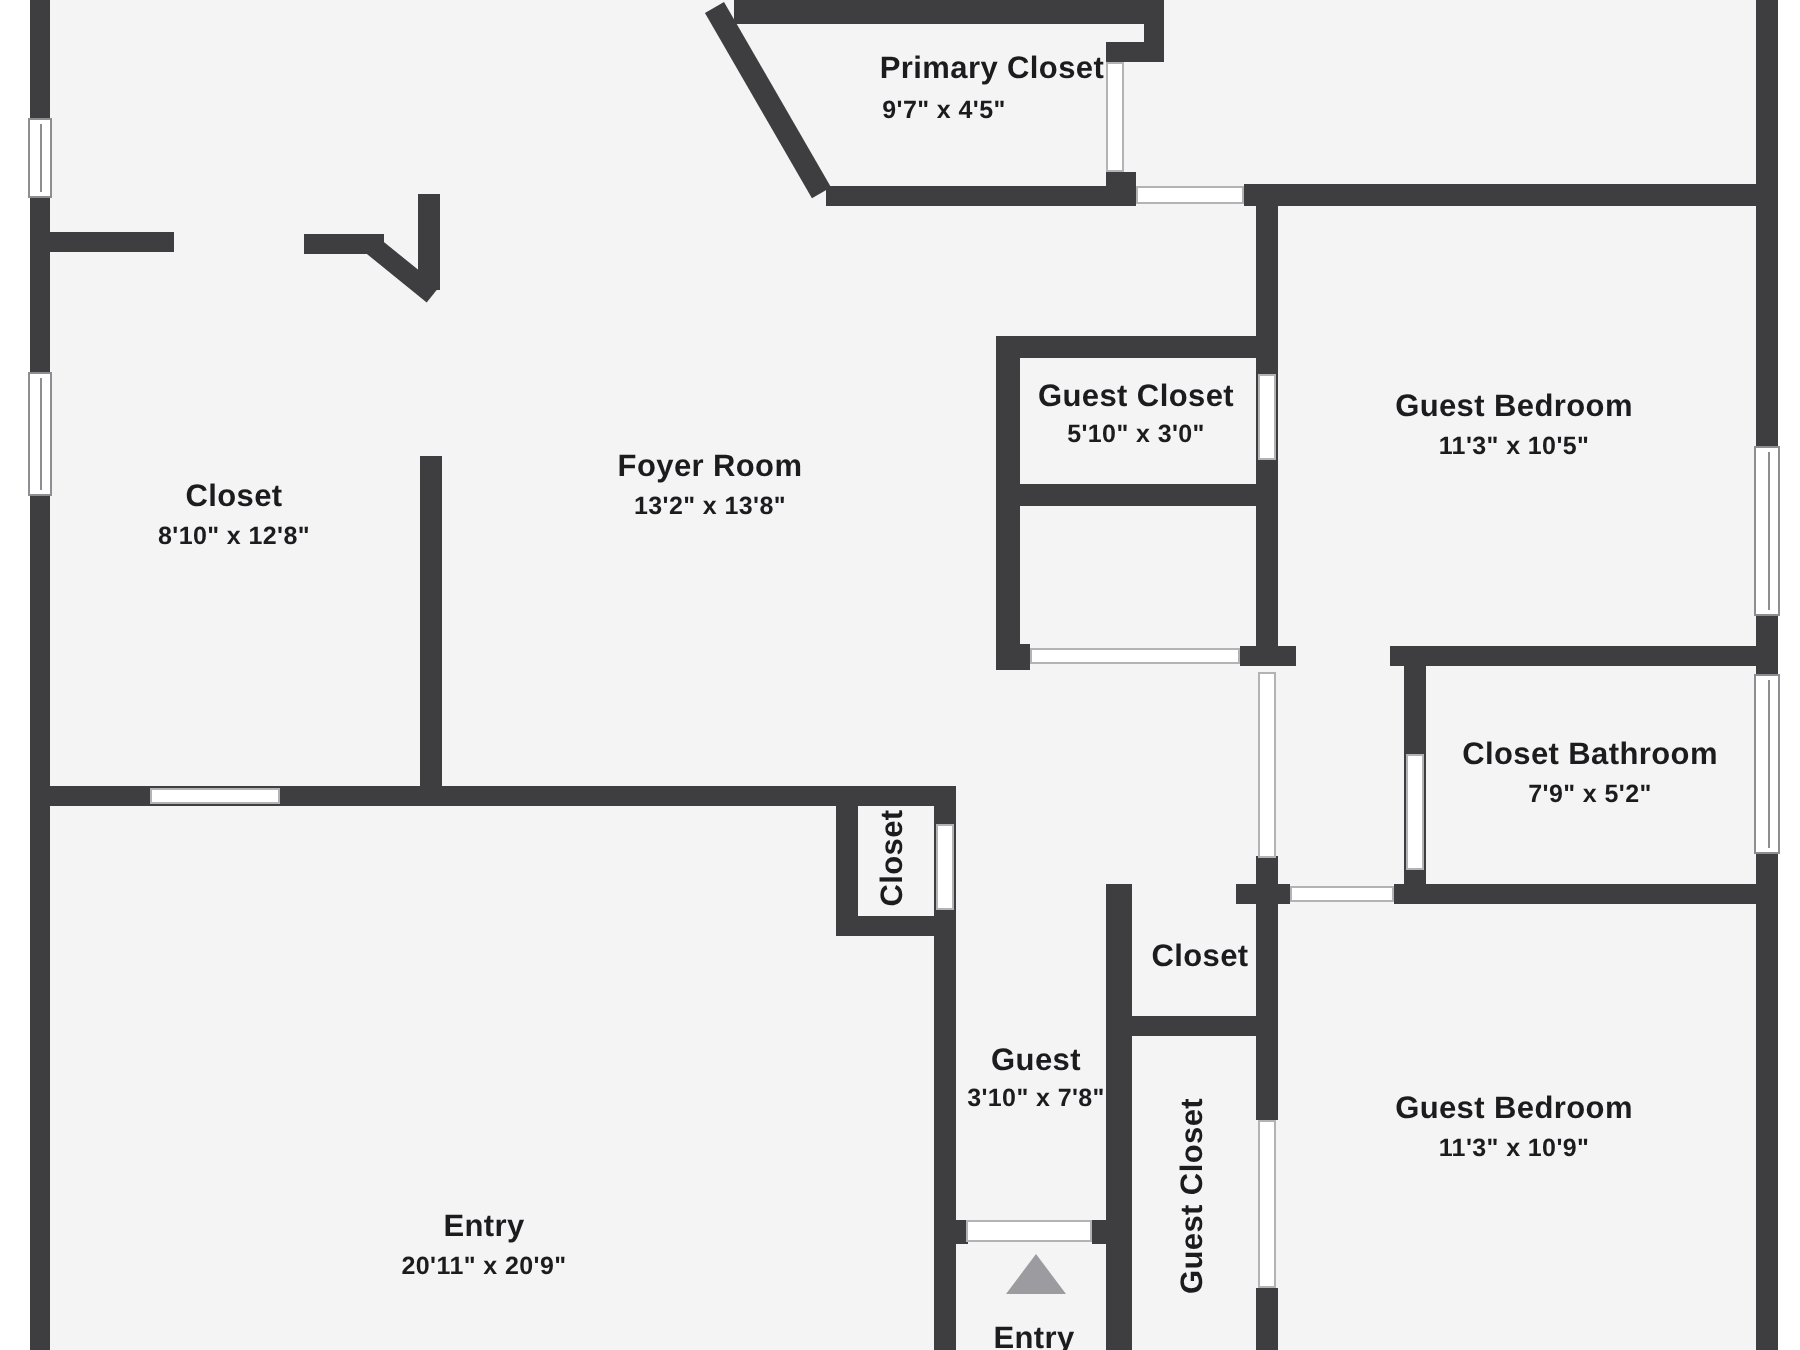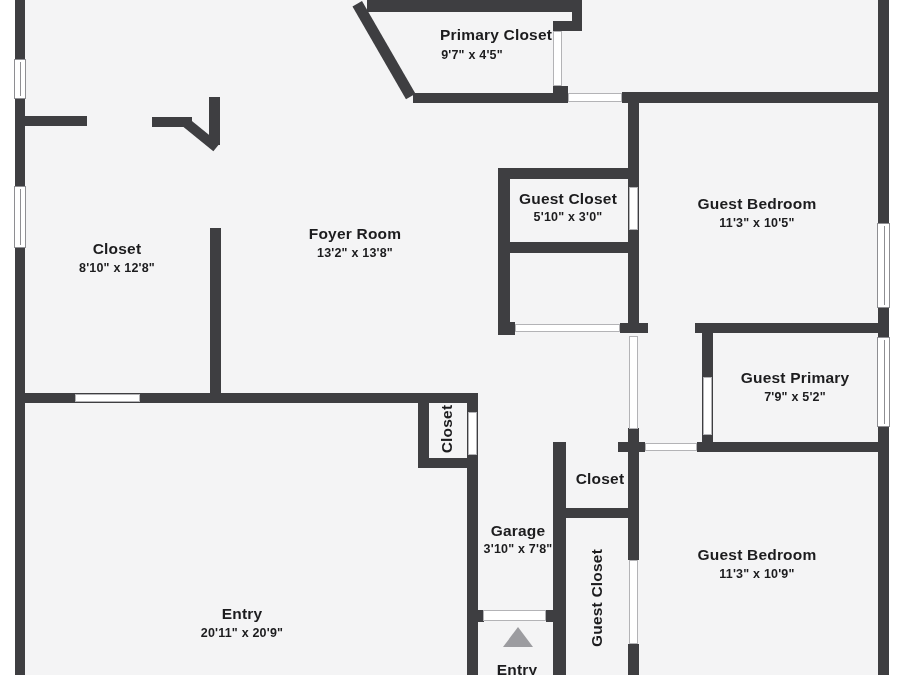--- a/index.html
+++ b/index.html
@@ -101,28 +101,28 @@
 
   <div class="lbl name" style="left:355px;top:234px;">Foyer Room</div>
   <div class="lbl dims" style="left:355px;top:253px;">13'2" x 13'8"</div>
 
   <div class="lbl name" style="left:568px;top:199px;">Guest Closet</div>
   <div class="lbl dims" style="left:568px;top:217px;">5'10" x 3'0"</div>
 
   <div class="lbl name" style="left:757px;top:204px;">Guest Bedroom</div>
   <div class="lbl dims" style="left:757px;top:223px;">11'3" x 10'5"</div>
 
-  <div class="lbl name" style="left:795px;top:378px;">Guest Primary</div>
+  <div class="lbl name" style="left:795px;top:378px;">Closet Bathroom</div>
   <div class="lbl dims" style="left:795px;top:397px;">7'9" x 5'2"</div>
 
   <div class="lbl name vert" style="left:447px;top:429px;">Closet</div>
 
   <div class="lbl name" style="left:600px;top:479px;">Closet</div>
 
-  <div class="lbl name" style="left:518px;top:531px;">Garage</div>
+  <div class="lbl name" style="left:518px;top:531px;">Guest</div>
   <div class="lbl dims" style="left:518px;top:549px;">3'10" x 7'8"</div>
 
   <div class="lbl name vert" style="left:597px;top:598px;">Guest Closet</div>
 
   <div class="lbl name" style="left:242px;top:614px;">Entry</div>
   <div class="lbl dims" style="left:242px;top:633px;">20'11" x 20'9"</div>
 
   <div class="lbl name" style="left:757px;top:555px;">Guest Bedroom</div>
   <div class="lbl dims" style="left:757px;top:574px;">11'3" x 10'9"</div>
 

